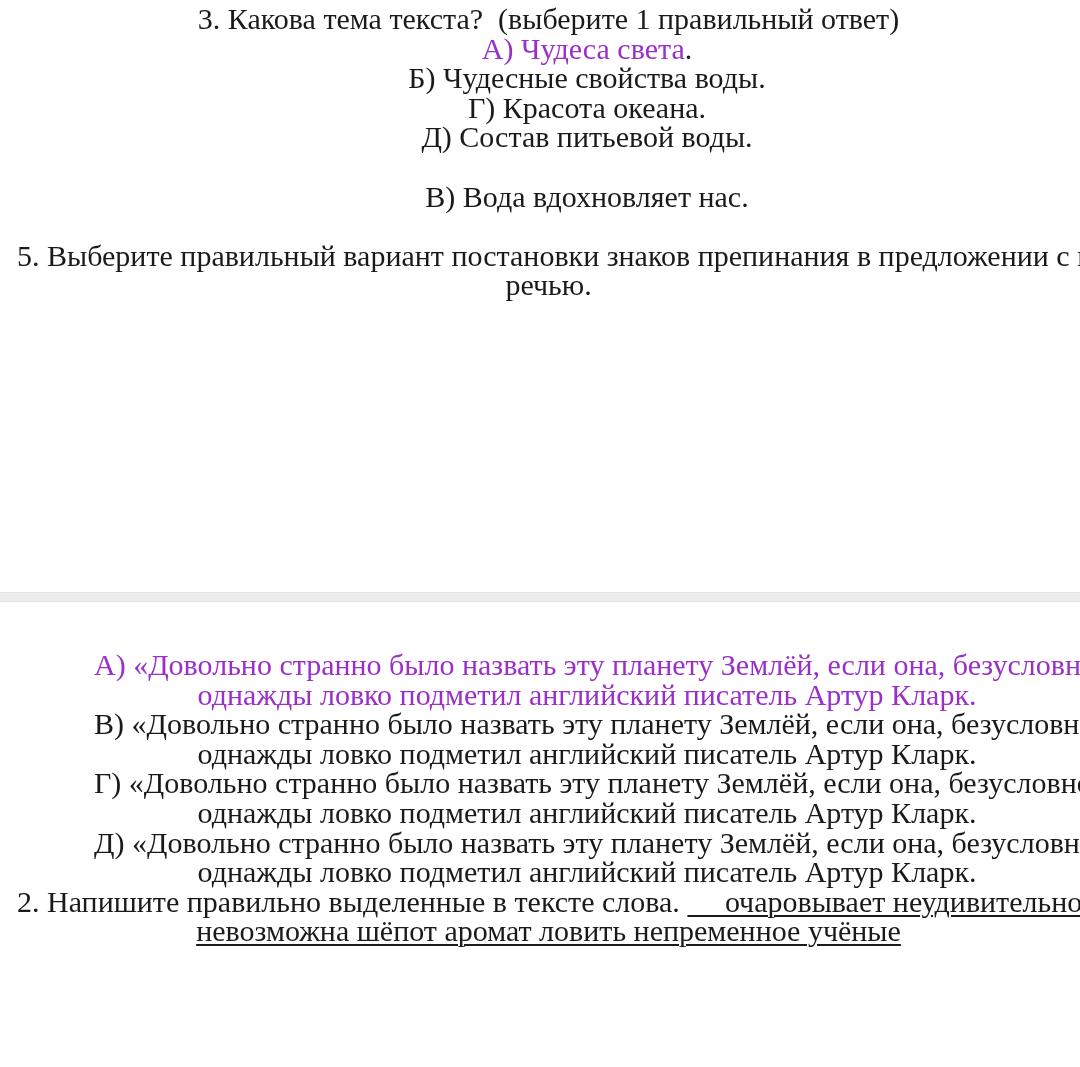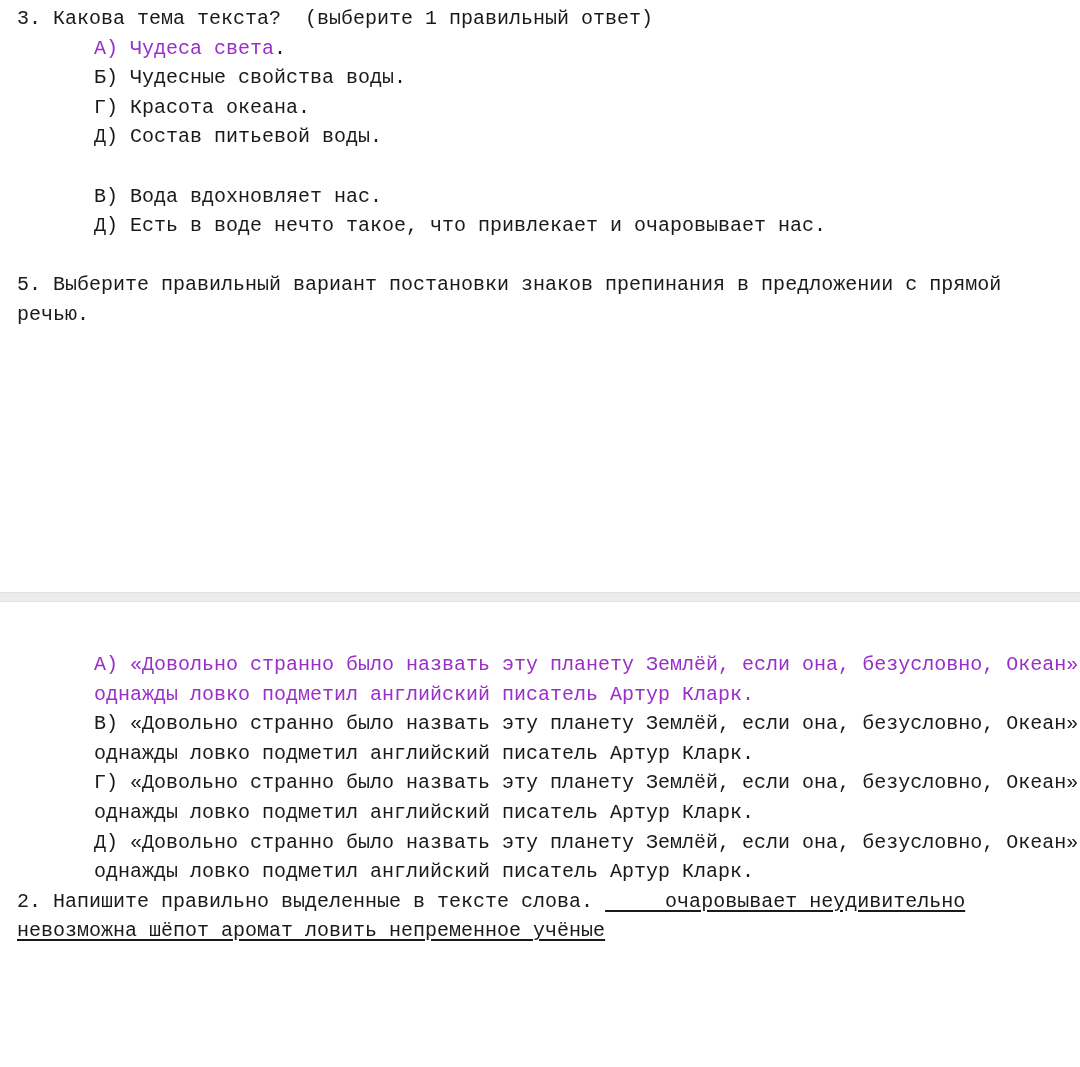--- a/index.html
+++ b/index.html
@@ -8,24 +8,25 @@
     background: #ffffff;
   }
   #viewport {
     position: relative;
     width: 1080px;
     height: 1067px;
     overflow: hidden;
     background: #ffffff;
   }
   .doc {
-    font-family: Liberation Mono, monospace;
-    font-size: 20px;
+    font-family: Liberation Serif, serif;
+    font-size: 30px;
     line-height: 29.6px;
     color: var(--text-color, #1a1a1a);
+    text-align: center;
   }
   .page {
     position: relative;
     width: 1080px;
     background: #ffffff;
     overflow: hidden;
     box-sizing: border-box;
   }
   #page1 { height: 592px; padding-top: 4px; }
   #page2 { height: 465px; padding-top: 48px; }
@@ -59,21 +60,20 @@
   <section id="page1" class="page">
     <p class="line q-header">3. Какова тема текста?  (выберите 1 правильный ответ)</p>
     <p class="line option"><span class="accent">А) Чудеса света</span><span>.</span></p>
     <p class="line option">Б) Чудесные свойства воды.</p>
     <p class="line option">Г) Красота океана.</p>
     <p class="line option">Д) Состав питьевой воды.</p>
 
     <div class="blank-line"></div>
 
     <p class="line option">В) Вода вдохновляет нас.</p>
-    <p class="line option">Д) Есть в воде нечто такое, что привлекает и очаровывает нас.</p>
 
     <div class="blank-line"></div>
 
     <p class="line q-header">5. Выберите правильный вариант постановки знаков препинания в предложении с прямой
 речью.</p>
   </section>
 
   <div class="page-separator"></div>
 
   <section id="page2" class="page">

